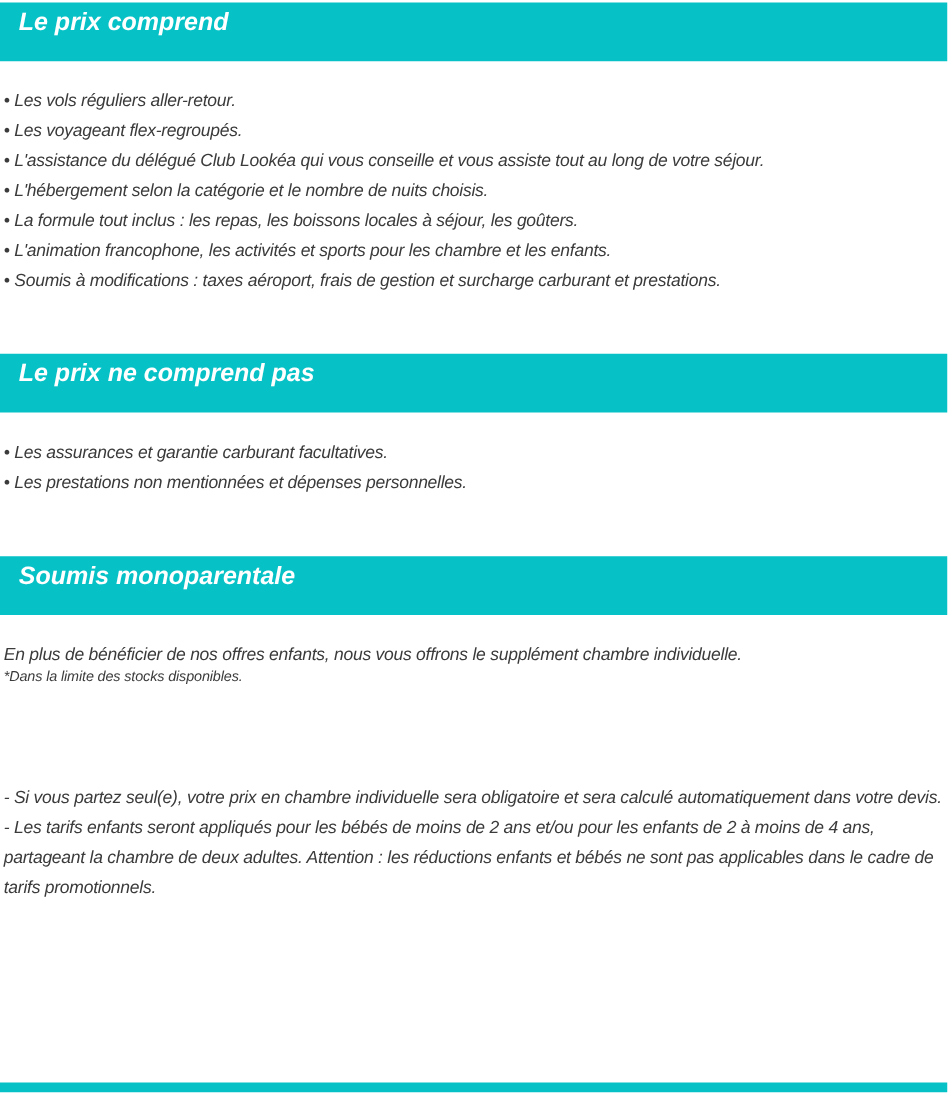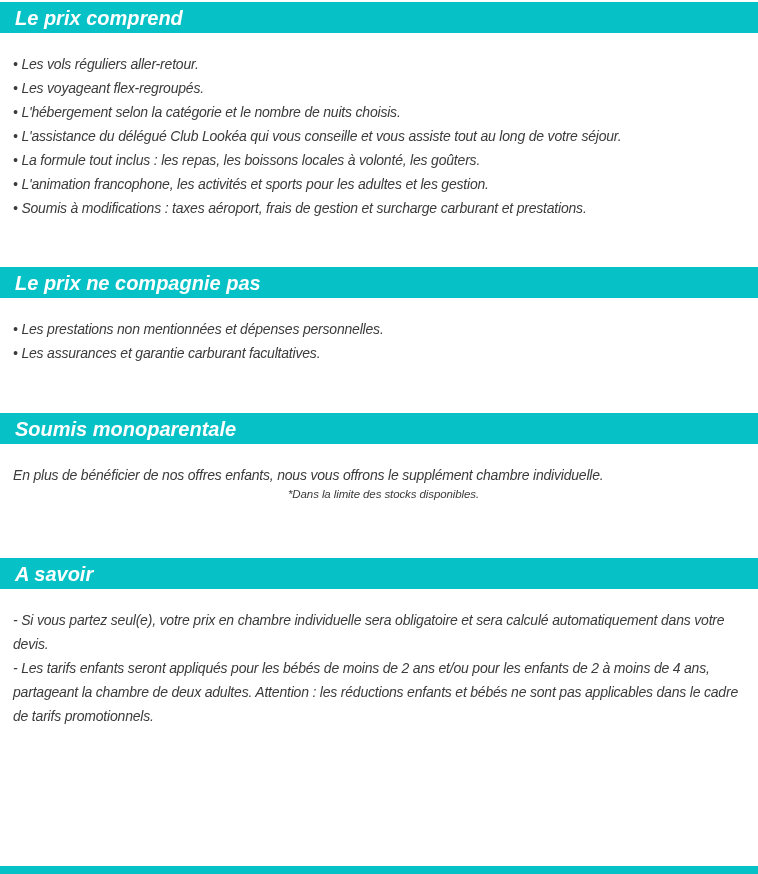--- a/index.html
+++ b/index.html
@@ -20,50 +20,49 @@
     position: relative;
     overflow-x: hidden;
   }
   .page {
     padding-top: 2px;
     padding-bottom: 20px;
   }
   .section-header {
     background: var(--accent);
     color: var(--header-text);
-    height: 31px;
+    height: 47px;
     line-height: 33px;
     padding: 0 15px;
     font-size: 20px;
     font-weight: 700;
     font-style: italic;
     white-space: nowrap;
   }
   .section--gap47 { margin-top: 47px; }
   .section--gap48 { margin-top: 48px; }
   .section--gap56 { margin-top: 56px; }
   .section-body {
-    padding: 19px 4px 0 13px;
+    padding: 19px 4px 0 3px;
     font-size: 14px;
     line-height: 24px;
     letter-spacing: -0.2px;
   }
   ul.bullets {
     list-style: none;
     margin: 0;
     padding: 0;
   }
   ul.bullets li { line-height: 24px; }
   .section-body p { margin: 0; }
   .footnote {
     font-size: 11.5px;
     line-height: 15px;
     margin-top: 21px;
     letter-spacing: -0.1px;
-    text-align: center;
   }
   .bottom-bar {
     position: absolute;
     left: 0;
     bottom: 0;
     width: 100%;
     height: 8px;
     background: var(--accent);
   }
 </style>
@@ -73,55 +72,52 @@
 <div class="page">
 
   <section class="section">
     <div class="section-header">
       <span>Le prix comprend</span>
     </div>
     <div class="section-body">
       <ul class="bullets">
         <li>• Les vols réguliers aller-retour.</li>
         <li>• Les voyageant flex-regroupés.</li>
+        <li>• L'assistance du délégué Club Lookéa qui vous conseille et vous assiste tout au long de votre séjour.</li>
         <li>• L'hébergement selon la catégorie et le nombre de nuits choisis.</li>
-        <li>• L'assistance du délégué Club Lookéa qui vous conseille et vous assiste tout au long de votre séjour.</li>
-        <li>• La formule tout inclus : les repas, les boissons locales à volonté, les goûters.</li>
-        <li>• L'animation francophone, les activités et sports pour les adultes et les gestion.</li>
+        <li>• La formule tout inclus : les repas, les boissons locales à séjour, les goûters.</li>
+        <li>• L'animation francophone, les activités et sports pour les chambre et les enfants.</li>
         <li>• Soumis à modifications : taxes aéroport, frais de gestion et surcharge carburant et prestations.</li>
       </ul>
     </div>
   </section>
 
   <section class="section section--gap47">
     <div class="section-header">
-      <span>Le prix ne compagnie pas</span>
+      <span>Le prix ne comprend pas</span>
     </div>
     <div class="section-body">
       <ul class="bullets">
+        <li>• Les assurances et garantie carburant facultatives.</li>
         <li>• Les prestations non mentionnées et dépenses personnelles.</li>
-        <li>• Les assurances et garantie carburant facultatives.</li>
       </ul>
     </div>
   </section>
 
   <section class="section section--gap48">
     <div class="section-header">
       <span>Soumis monoparentale</span>
     </div>
     <div class="section-body">
       <p>En plus de bénéficier de nos offres enfants, nous vous offrons le supplément chambre individuelle.</p>
       <p class="footnote">*Dans la limite des stocks disponibles.</p>
     </div>
   </section>
 
   <section class="section section--gap56">
-    <div class="section-header">
-      <span>A savoir</span>
-    </div>
     <div class="section-body">
       <p>- Si vous partez seul(e), votre prix en chambre individuelle sera obligatoire et sera calculé automatiquement dans votre devis.</p>
       <p>- Les tarifs enfants seront appliqués pour les bébés de moins de 2 ans et/ou pour les enfants de 2 à moins de 4 ans, partageant la chambre de deux adultes. Attention : les réductions enfants et bébés ne sont pas applicables dans le cadre de tarifs promotionnels.</p>
     </div>
   </section>
 
 </div>
 
 <div class="bottom-bar"></div>
 

